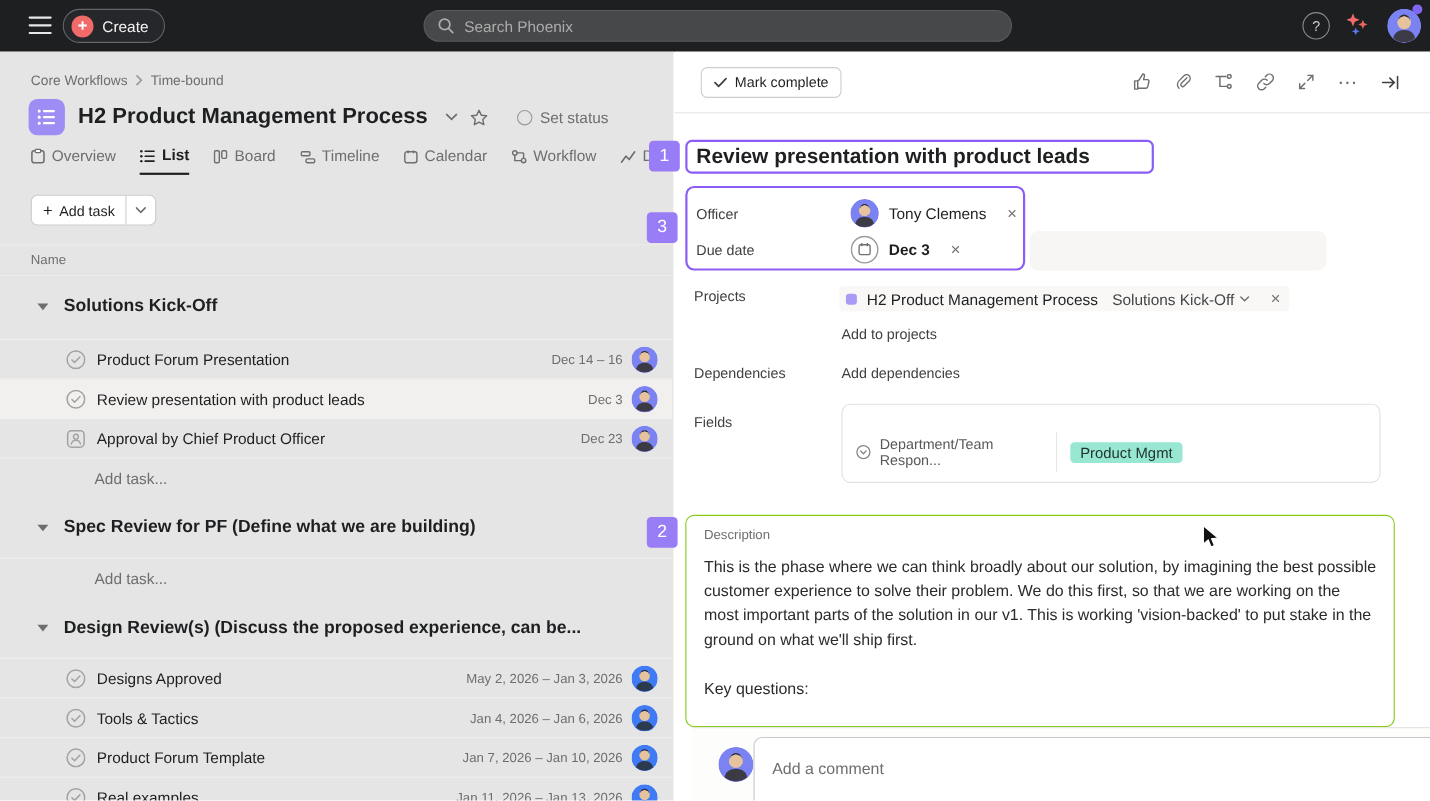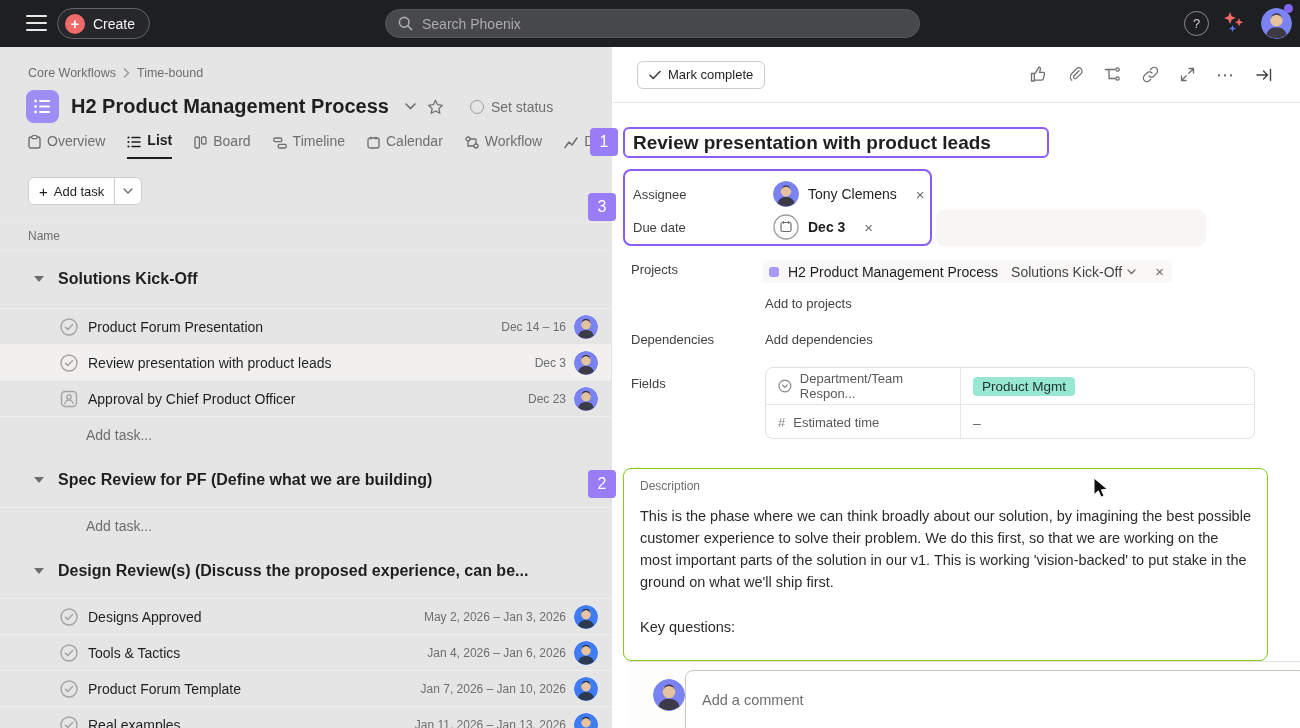--- a/index.html
+++ b/index.html
@@ -76,21 +76,21 @@
   .x-btn { color:#6d6e6f; font-size:15px; margin-left:10px; cursor:pointer; }
   .ghost-rect { position:absolute; left:323px; top:163px; width:270px; height:36px; background:#f7f6f5; border-radius:8px; }
 
   .frow-label { position:absolute; left:18px; font-size:13px; color:#3f4042; }
   .projects-val { position:absolute; left:150px; top:213px; display:flex; align-items:center; gap:9px; background:#f9f8f7; border-radius:4px; padding:3px 8px 3px 6px; cursor:pointer; }
   .proj-dot { width:10px; height:10px; border-radius:3px; background:#a99af5; }
   .projects-val .pname { font-size:14px; color:#1e1f21; }
   .projects-val .psec { font-size:14px; color:#44454​6; color:#454647; margin-left:4px; display:flex; align-items:center; gap:5px; }
 
   .fields-table { position:absolute; left:152px; top:320px; width:490px; height:72px; border:1px solid #e3e1df; border-radius:8px; overflow:hidden; background:#fff; }
-  .ftr { height:36px; display:flex; align-items:center; }
+  .ftr { height:36px; display:flex; align-items:center;margin-top:25px; }
   .ftr + .ftr { border-top:1px solid #e9e7e5; }
   .ftd-name { width:195px; display:flex; align-items:center; gap:8px; padding-left:12px; font-size:13px; color:#57585a; border-right:1px solid #e9e7e5; height:100%; cursor:pointer; }
   .ftd-val { flex:1; padding-left:12px; display:flex; align-items:center; cursor:pointer; }
   .chip { background:#98e7d3; color:#20352f; font-size:13.5px; padding:2px 9px; border-radius:4px; }
   .dash-val { color:#6d6e6f; font-size:14px; }
 
   .desc-box { position:absolute; left:10px; top:421px; width:645px; height:193px; border:1px solid #84cc16; border-radius:8px; background:#fff; overflow:hidden; padding:10px 16px; }
   .desc-label { font-size:12px; color:#6d6e6f; }
   .desc-text { margin-top:12px; font-size:14.5px; line-height:22px; color:#2a2b2d; }
   .desc-key { margin-top:23px; font-size:14.5px; line-height:22px; color:#2a2b2d; }
@@ -466,21 +466,21 @@
     </div>
 
     <div class="ghost-rect"></div>
 
     <div class="task-title-box">
       <span class="task-title">Review presentation with product leads</span>
     </div>
 
     <div class="meta-box3">
       <div class="meta-row" style="top:10px;">
-        <span class="meta-label">Assignee</span>
+        <span class="meta-label">Officer</span>
         <span class="meta-val">
           <span class="avatar">
               <svg width="26" height="26" viewBox="0 0 100 100">
                 <circle cx="50" cy="50" r="50" fill="#7b82f2"></circle>
                 <circle cx="50" cy="40" r="20" fill="#e6c29e"></circle>
                 <path d="M50 62c-18 0-30 10-32 24a50 50 0 0064 0C80 72 68 62 50 62z" fill="#3c3a45"></path>
                 <path d="M33 34a17 17 0 0134 0l-4-8-13-5-13 5z" fill="#2d2b33"></path>
               </svg>
             </span>
           <span>Tony Clemens</span>

